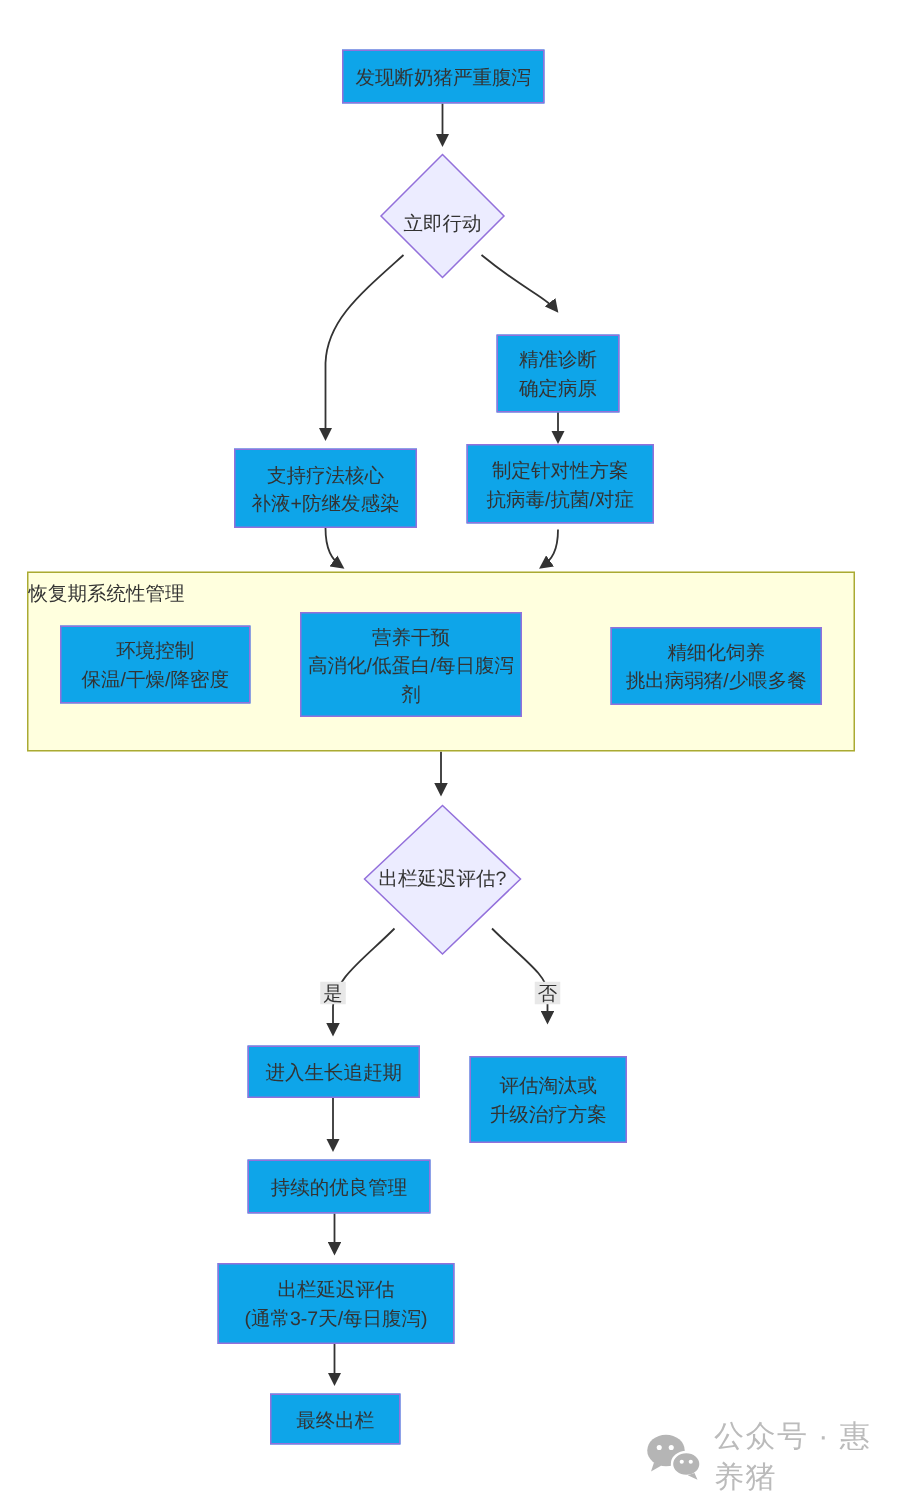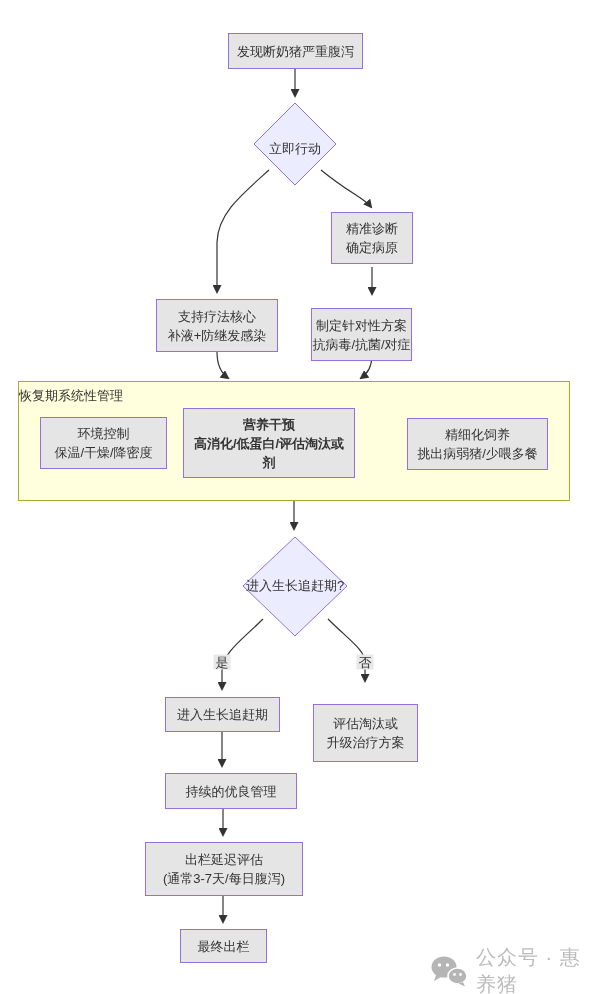--- a/index.html
+++ b/index.html
@@ -3,21 +3,21 @@
 <meta charset="utf-8">
 <style>
   html,body{margin:0;padding:0;background:#ffffff;}
   .canvas{
     position:relative;width:600px;height:994px;background:#ffffff;overflow:hidden;
     font-family:"Liberation Sans",sans-serif;color:#333333;
   }
   .edges{position:absolute;left:0;top:0;width:600px;height:994px;}
   .node{
     position:absolute;display:flex;flex-direction:column;align-items:center;justify-content:center;
-    text-align:right;background:#e5e5e5;border:1px solid #9370DB;
+    text-align:right;background:#0ea5e9;border:1px solid #9370DB;
     font-size:13px;line-height:19px;color:#333333;box-sizing:border-box;
   }
   .diamond-label{
     position:absolute;display:flex;align-items:center;justify-content:center;text-align:center;
     font-size:13px;color:#333333;pointer-events:none;
   }
   .container-box{
     position:absolute;background:#FFFFDE;border:1px solid #AAAA33;box-sizing:border-box;
   }
   .container-title{
@@ -73,78 +73,78 @@
   </svg>
 
   <div class="container-box" style="left:18px;top:381px;width:552px;height:120px;">
     <div class="container-title">恢复期系统性管理</div>
   </div>
 
   <div class="node" style="left:228px;top:33px;width:135px;height:36px;">
     <span>发现断奶猪严重腹泻</span>
   </div>
 
-  <div class="node" style="left:331px;top:212px;width:82px;height:52px;">
+  <div class="node" style="left:331px;top:223px;width:82px;height:52px;">
     <span>精准诊断</span>
     <span>确定病原</span>
   </div>
 
   <div class="node" style="left:156px;top:299px;width:122px;height:53px;">
     <span>支持疗法核心</span>
     <span>补液+防继发感染</span>
   </div>
 
-  <div class="node" style="left:311px;top:308px;width:101px;height:53px;">
+  <div class="node" style="left:311px;top:296px;width:125px;height:53px;">
     <span>制定针对性方案</span>
     <span>抗病毒/抗菌/对症</span>
   </div>
 
   <div class="node" style="left:40px;top:417px;width:127px;height:52px;">
     <span>环境控制</span>
     <span>保温/干燥/降密度</span>
   </div>
 
-  <div class="node" style="left:183px;top:408px;width:172px;height:70px;font-weight:bold;">
+  <div class="node" style="left:200px;top:408px;width:148px;height:70px;">
     <span>营养干预</span>
-    <span>高消化/低蛋白/评估淘汰或</span>
+    <span>高消化/低蛋白/每日腹泻</span>
     <span>剂</span>
   </div>
 
   <div class="node" style="left:407px;top:418px;width:141px;height:52px;">
     <span>精细化饲养</span>
     <span>挑出病弱猪/少喂多餐</span>
   </div>
 
   <div class="node" style="left:165px;top:697px;width:115px;height:35px;">
     <span>进入生长追赶期</span>
   </div>
 
   <div class="node" style="left:313px;top:688px;width:105px;height:58px;margin-top:16px;">
     <span>评估淘汰或</span>
     <span>升级治疗方案</span>
   </div>
 
-  <div class="node" style="left:165px;top:773px;width:132px;height:36px;">
+  <div class="node" style="left:165px;top:773px;width:122px;height:36px;">
     <span>持续的优良管理</span>
   </div>
 
   <div class="node" style="left:145px;top:842px;width:158px;height:54px;">
     <span>出栏延迟评估</span>
     <span>(通常3-7天/每日腹泻)</span>
   </div>
 
   <div class="node" style="left:180px;top:929px;width:87px;height:34px;">
     <span>最终出栏</span>
   </div>
 
   <div class="diamond-label" style="left:243px;top:130px;width:104px;height:28px;align-items:flex-end;">
     <span>立即行动</span>
   </div>
   <div class="diamond-label" style="left:235px;top:572px;width:120px;height:28px;">
-    <span>进入生长追赶期?</span>
+    <span>出栏延迟评估?</span>
   </div>
 
   <span class="edge-label" style="left:222px;top:662px;">是</span>
   <span class="edge-label" style="left:365px;top:662px;">否</span>
 
   <div class="watermark">
     <span style="display:inline-flex;">
       <svg width="38" height="32" viewBox="0 0 38 32">
         <ellipse cx="14" cy="12" rx="12.5" ry="10.5" fill="#B5B5B5"></ellipse>
         <path d="M6,20 L4,26 L11,22 z" fill="#B5B5B5"></path>

